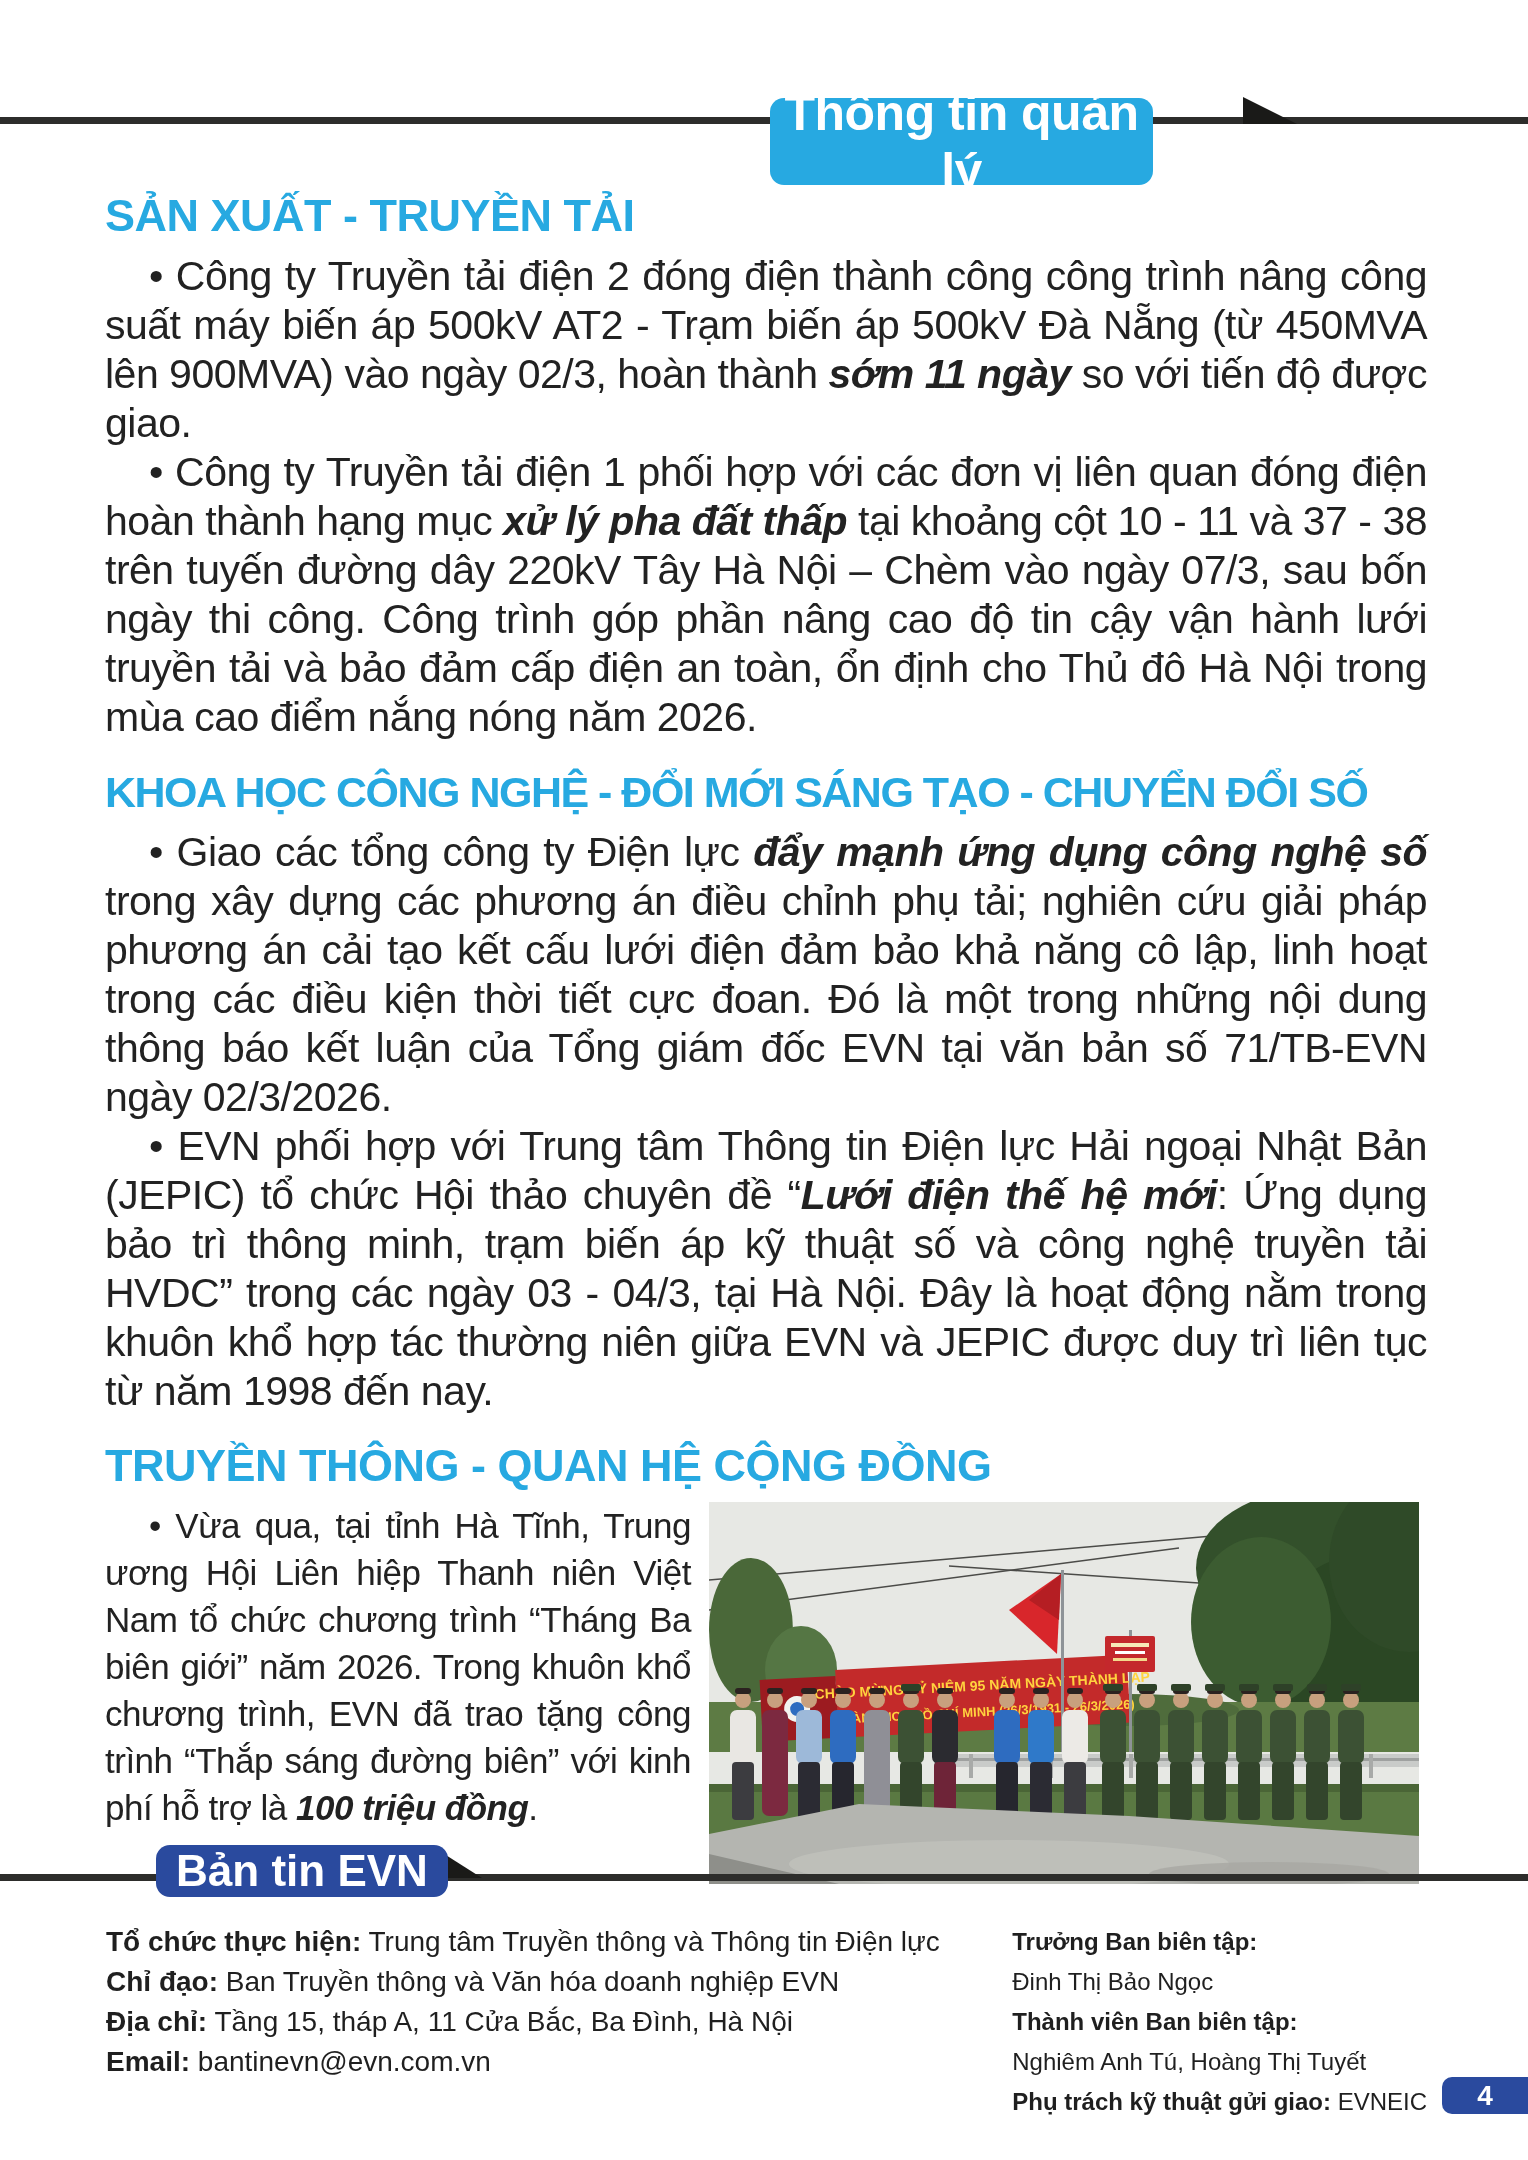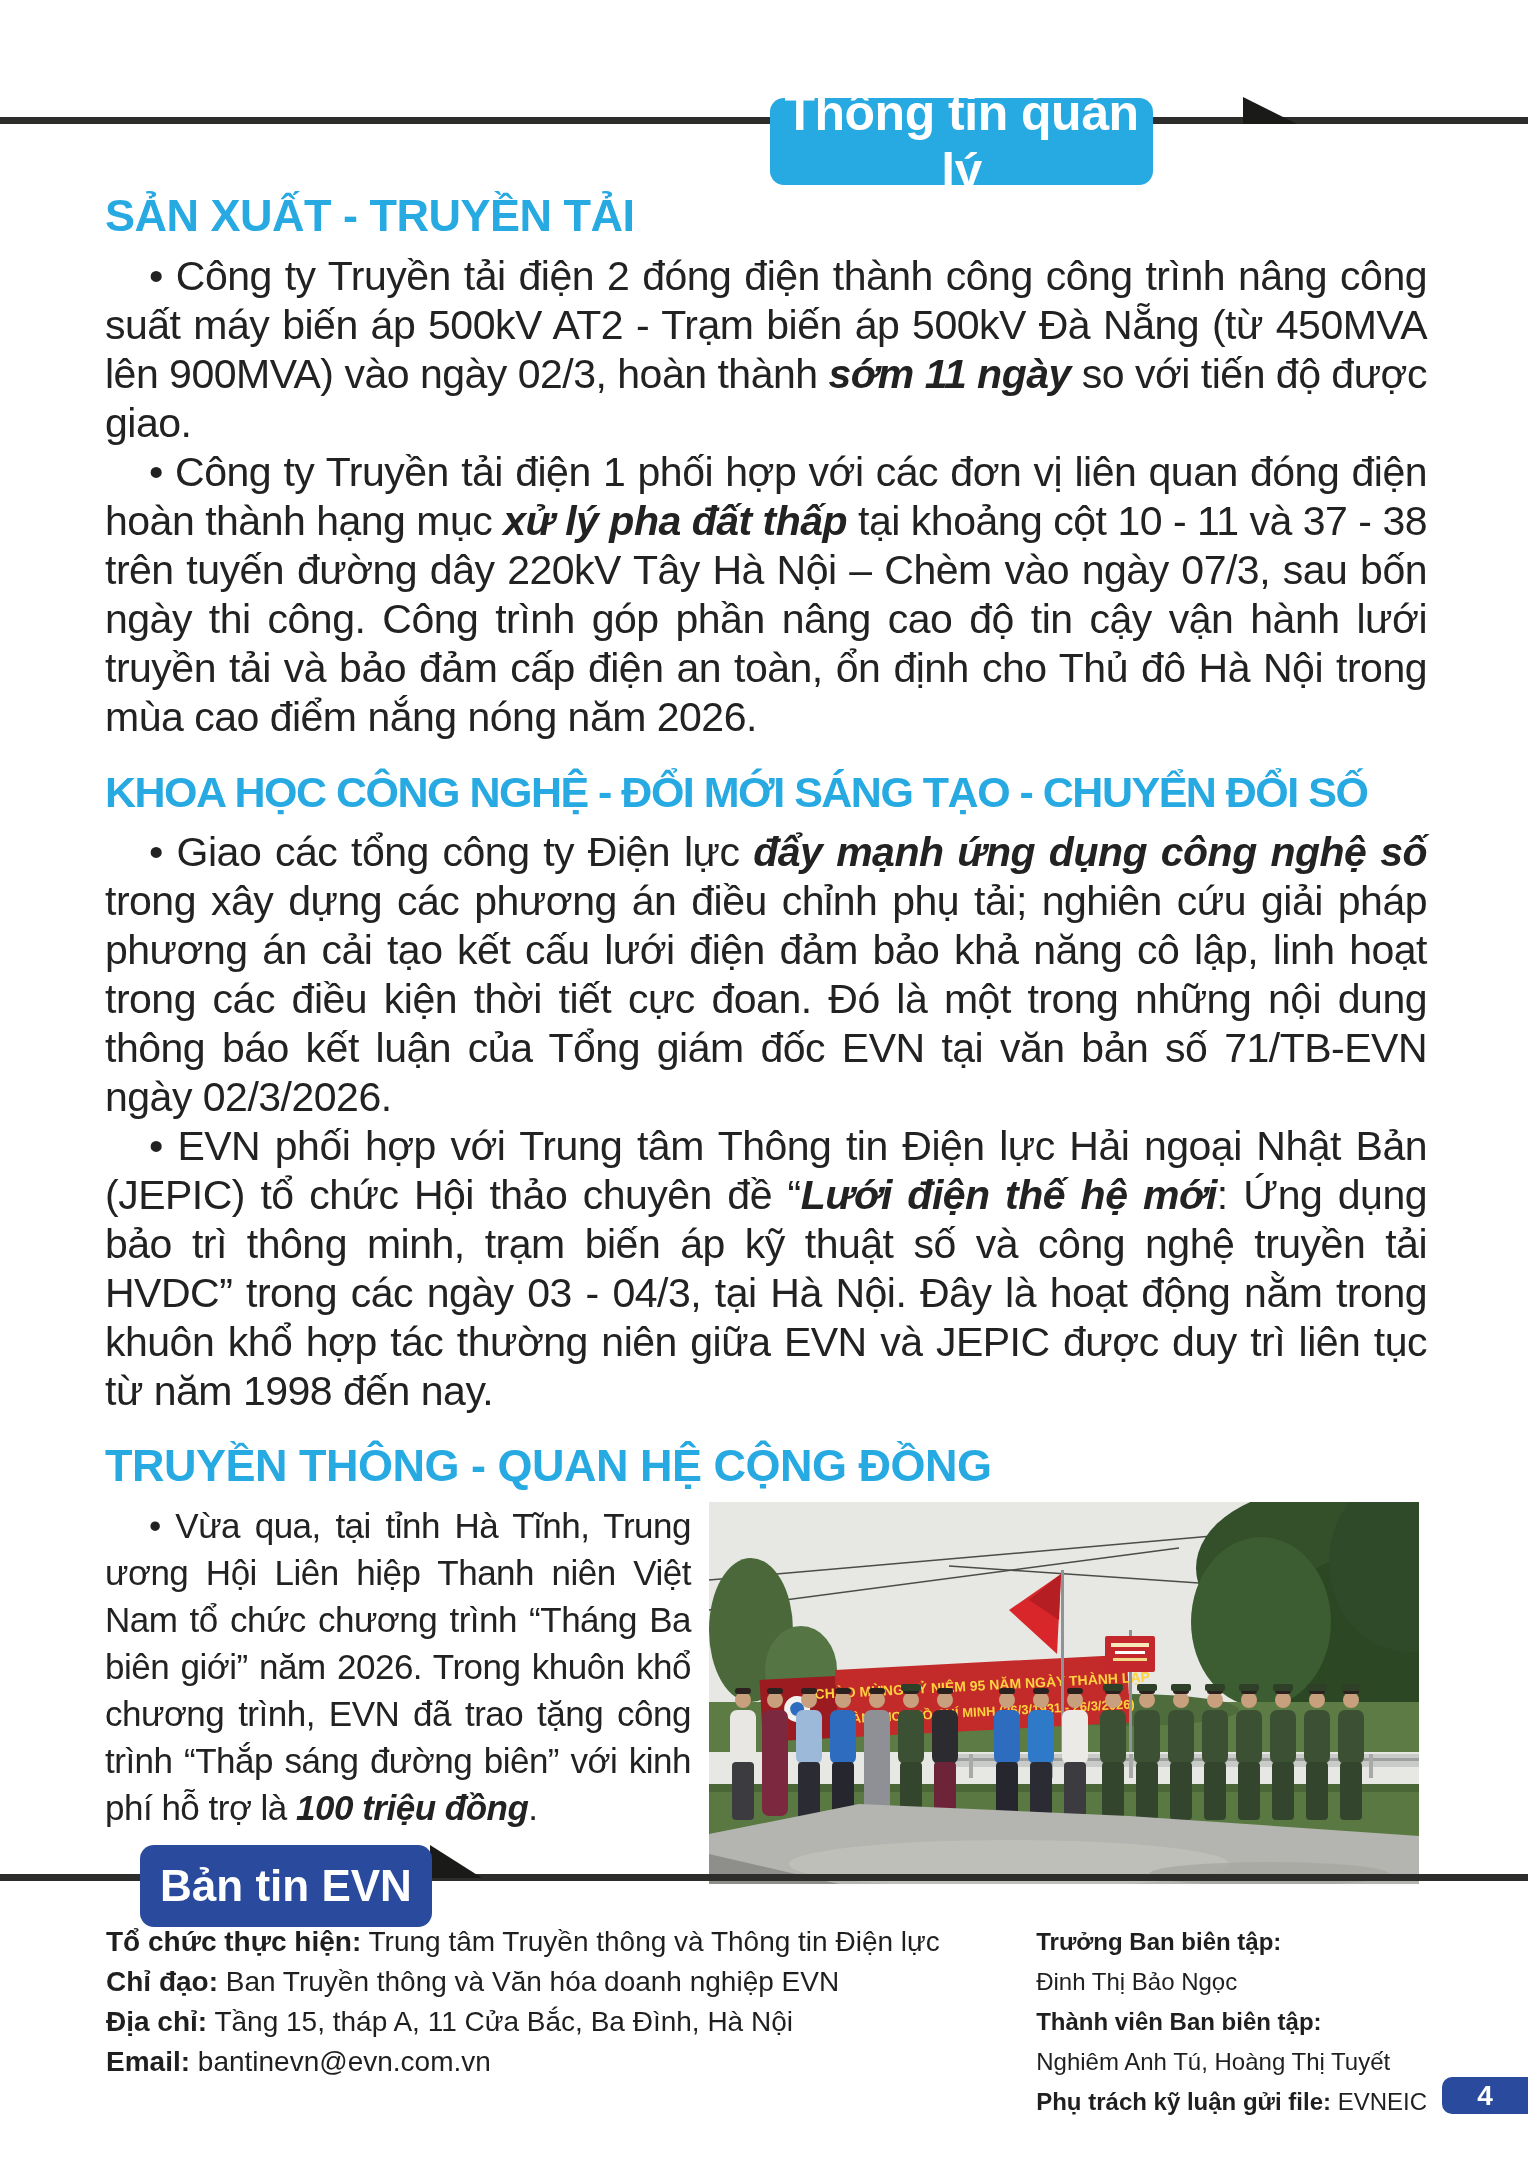--- a/index.html
+++ b/index.html
@@ -11,21 +11,21 @@
   .rule.top{top:117px;}
   .rule.bottom{top:1874px;}
   .fold{position:absolute;background:#1a1a18;clip-path:polygon(0 0,100% 100%,0 100%);}
   .fold.header{left:1243px;top:97px;width:54px;height:27px;}
   .fold.footer{left:430px;top:1845px;width:52px;height:33px;}
   .tab{
     position:absolute;display:flex;align-items:center;justify-content:center;
     color:#ffffff;font-weight:bold;border-radius:14px;z-index:3;
   }
   .tab.header-tab{left:770px;top:98px;width:383px;height:87px;background:#27A9E1;font-size:50px;letter-spacing:-0.5px;text-align:center;}
-  .tab.brand-tab{left:140px;top:1845px;width:292px;height:82px;background:#2A4A9E;font-size:44px;}
+  .tab.brand-tab{left:156px;top:1845px;width:292px;height:52px;background:#2A4A9E;font-size:44px;}
   .content{position:absolute;left:105px;top:190px;width:1322px;}
   h2{
     margin:24px 0 10px 0;color:#27A9E1;font-size:45px;line-height:52px;
     font-weight:bold;letter-spacing:-0.5px;
   }
   h2.first{margin-top:0;}
   h2.tight{font-size:43px;letter-spacing:-1.5px;white-space:nowrap;}
   p.body{
     margin:0;font-size:41px;line-height:49px;text-align:justify;
     text-indent:44px;letter-spacing:-0.5px;color:#222222;
@@ -274,18 +274,18 @@
   <div><span class="b">Chỉ đạo:</span><span> Ban Truyền thông và Văn hóa doanh nghiệp EVN</span></div>
   <div><span class="b">Địa chỉ:</span><span> Tầng 15, tháp A, 11 Cửa Bắc, Ba Đình, Hà Nội</span></div>
   <div><span class="b">Email:</span><span> bantinevn@evn.com.vn</span></div>
 </div>
 
 <div class="foot-right">
   <div class="b">Trưởng Ban biên tập:</div>
   <div>Đinh Thị Bảo Ngọc</div>
   <div class="b">Thành viên Ban biên tập:</div>
   <div>Nghiêm Anh Tú, Hoàng Thị Tuyết</div>
-  <div><span class="b">Phụ trách kỹ luận gửi file:</span><span> EVNEIC</span></div>
+  <div><span class="b">Phụ trách kỹ thuật gửi giao:</span><span> EVNEIC</span></div>
 </div>
 
 <div class="pagenum">
   <span>4</span>
 </div>
 
 </body></html>

